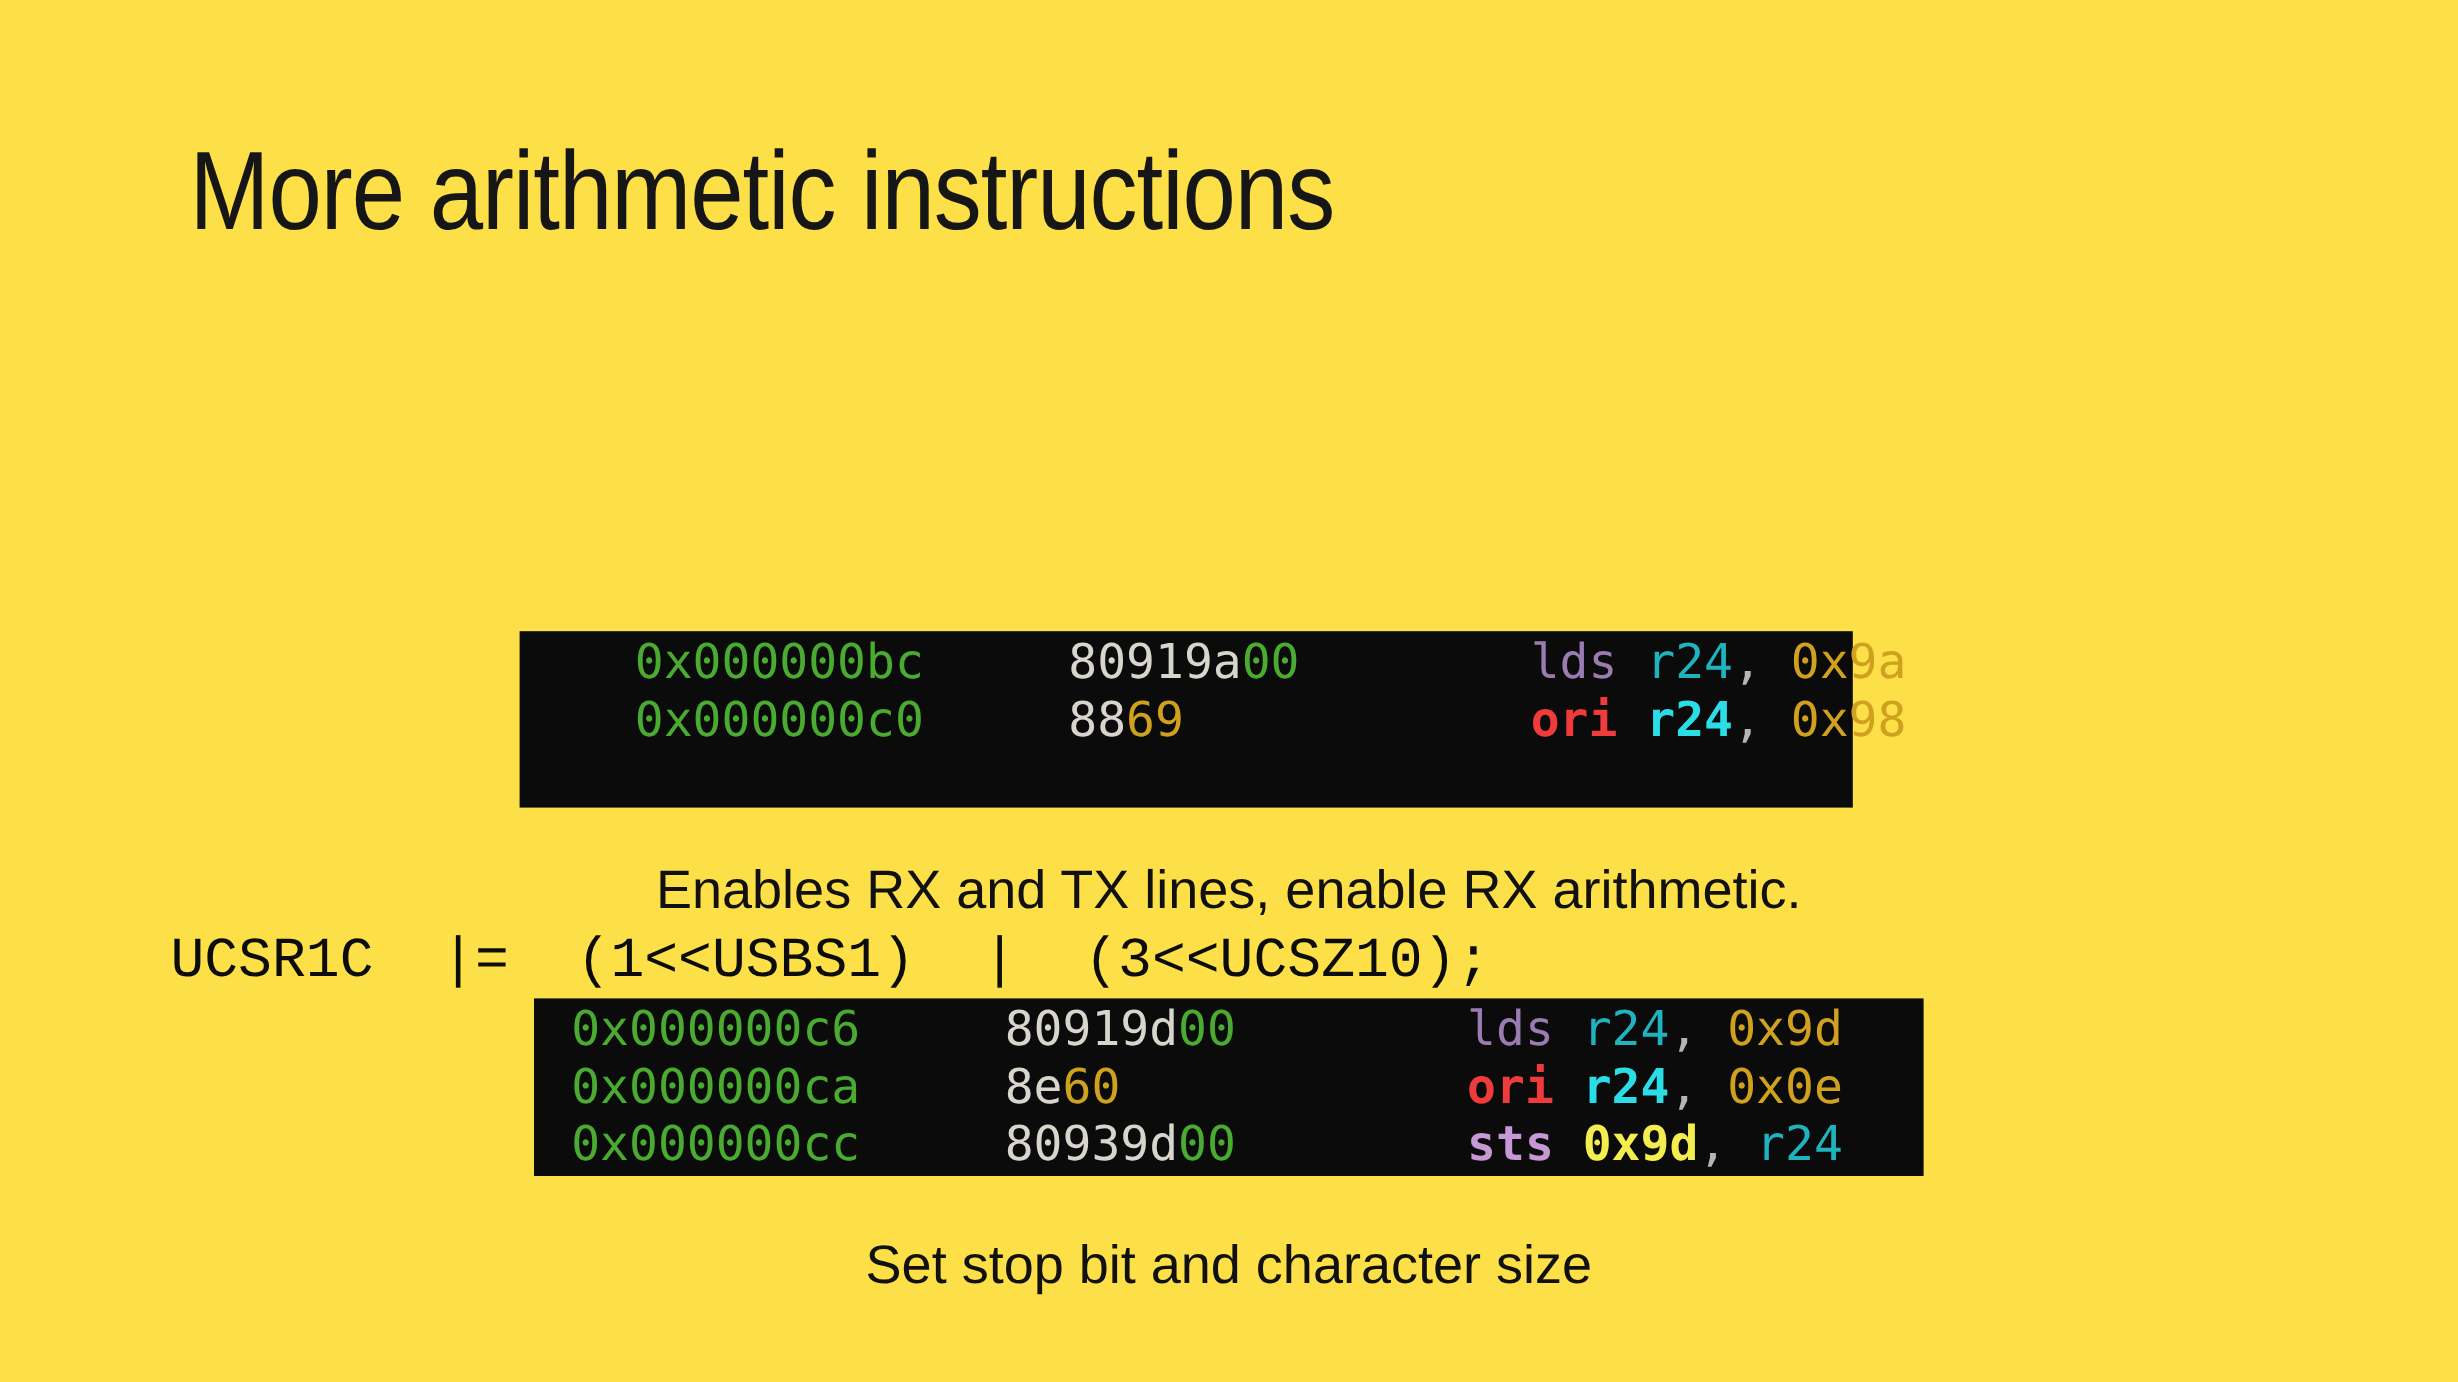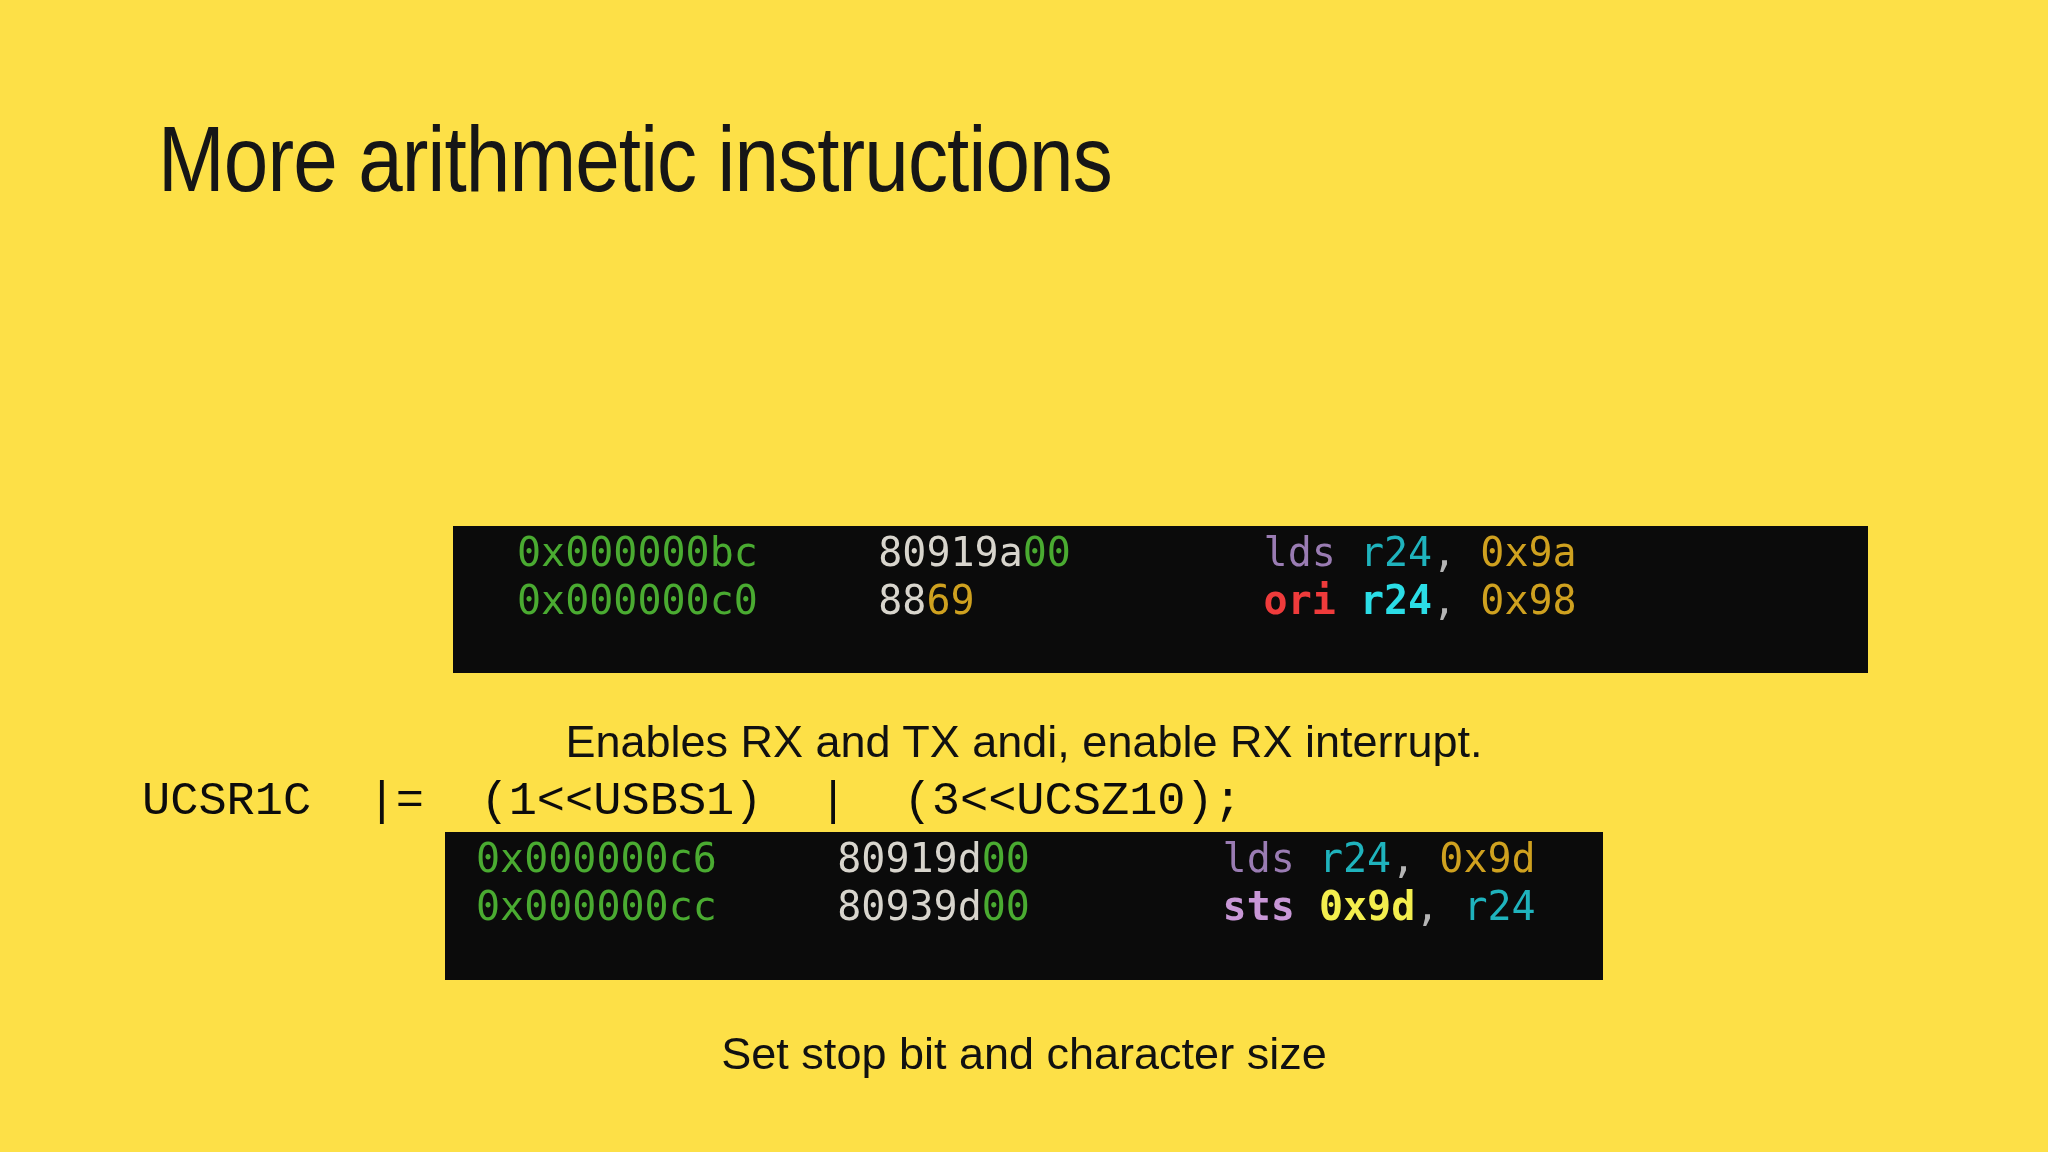--- a/index.html
+++ b/index.html
@@ -47,21 +47,21 @@
     position: absolute;
     left: 142px;
     top: 764px;
   }
   .terminal {
     position: absolute;
     background: var(--tc-background, #0b0b0b);
     box-sizing: border-box;
     padding-top: 2px;
   }
-  .terminal.block1 { left: 453px; top: 526px; width: 1415px; height: 147px; padding-left: 64px; }
+  .terminal.block1 { left: 433px; top: 526px; width: 1111px; height: 147px; padding-left: 96px; }
   .terminal.block2 { left: 445px; top: 832px; width: 1158px; height: 148px; padding-left: 31px; }
   .trow {
     margin: 0;
     white-space: pre;
     font-family: "DejaVu Sans Mono", monospace;
     font-size: 40px;
     line-height: 48px;
   }
   
   .addr   { color: var(--tc-address-green, #4aab31); }
@@ -95,26 +95,27 @@
 <div class="slide">
 
   <h1 class="title">More arithmetic instructions</h1>
 
 
   <div class="terminal block1">
       <pre class="trow"><span class="addr">0x000000bc</span><span>     </span><span class="hexw">80919a</span><span class="hexg">00</span><span>        </span><span class="mn-lds">lds</span><span> </span><span class="reg">r24</span><span class="sep">, </span><span class="imm">0x9a</span></pre>
       <pre class="trow"><span class="addr">0x000000c0</span><span>     </span><span class="hexw">88</span><span class="hexo">69</span><span>            </span><span class="mn-ori">ori</span><span> </span><span class="regB">r24</span><span class="sep">, </span><span class="imm">0x98</span></pre>
     </div>
 
-  <div class="caption caption1">Enables RX and TX andi, enable RX interrupt.</div>
+  <div class="caption caption1">Enables RX and TX lines, enable RX arithmetic.</div>
 
   <div class="code-single">
     <div class="cline">UCSR1C  |=  (1&lt;&lt;USBS1)  |  (3&lt;&lt;UCSZ10);</div>
   </div>
 
   <div class="terminal block2">
       <pre class="trow"><span class="addr">0x000000c6</span><span>     </span><span class="hexw">80919d</span><span class="hexg">00</span><span>        </span><span class="mn-lds">lds</span><span> </span><span class="reg">r24</span><span class="sep">, </span><span class="imm">0x9d</span></pre>
+      <pre class="trow"><span class="addr">0x000000ca</span><span>     </span><span class="hexw">8e</span><span class="hexo">60</span><span>            </span><span class="mn-ori">ori</span><span> </span><span class="regB">r24</span><span class="sep">, </span><span class="imm">0x0e</span></pre>
       <pre class="trow"><span class="addr">0x000000cc</span><span>     </span><span class="hexw">80939d</span><span class="hexg">00</span><span>        </span><span class="mn-sts">sts</span><span> </span><span class="immB">0x9d</span><span class="sep">, </span><span class="reg">r24</span></pre>
     </div>
 
   <div class="caption caption2">Set stop bit and character size</div>
 
 </div>
 
 </body></html>

